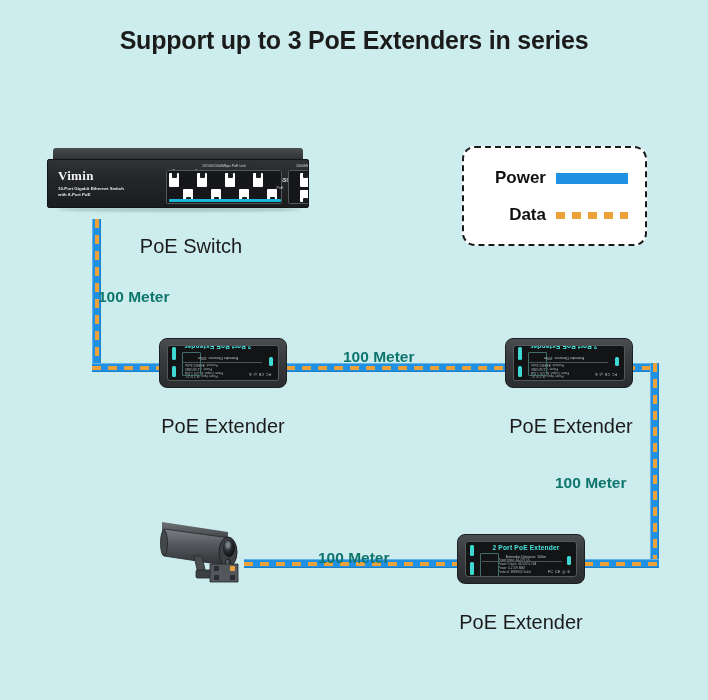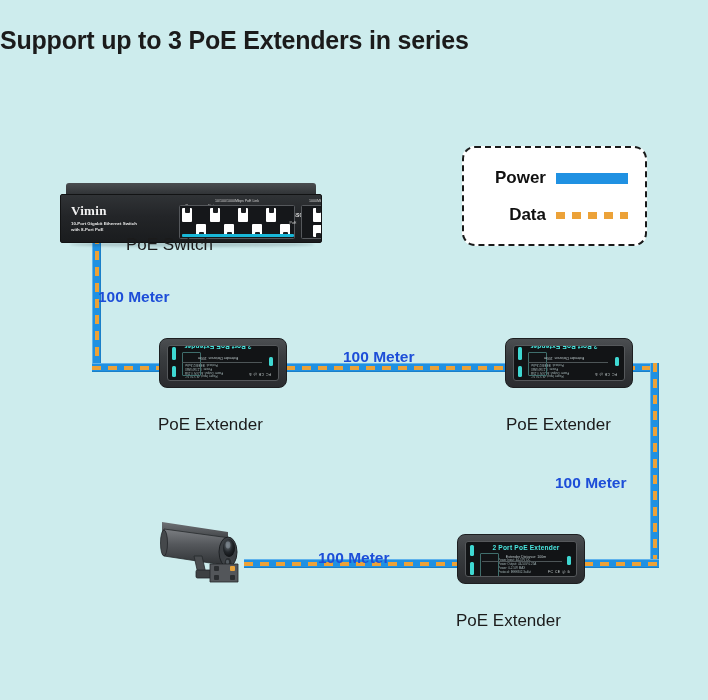--- a/index.html
+++ b/index.html
@@ -18,20 +18,21 @@
     width: 708px;
     height: 700px;
   }
 
   
   .title {
     position: absolute;
     left: 0;
     top: 26px;
     width: 708px;
+    text-align: center;
     font-size: 25px;
     font-weight: bold;
     color: #1b1b1b;
     letter-spacing: -0.2px;
   }
 
   
   .cable-h {
     position: absolute;
     height: 9px;
@@ -69,29 +70,29 @@
       #eca238 0px, #eca238 9px,
       rgba(0,0,0,0) 9px, rgba(0,0,0,0) 16px
     );
   }
 
   
   .meter-label {
     position: absolute;
     font-size: 15.5px;
     font-weight: bold;
-    color: #1d4ed8;
+    color: #0f766e;
     white-space: nowrap;
   }
   .device-label {
     position: absolute;
-    font-size: 17px;
+    font-size: 20px;
     color: #1b1b1b;
     white-space: nowrap;
-    text-align: left;
+    text-align: center;
   }
 
   
   .legend {
     position: absolute;
     left: 462px;
     top: 146px;
     width: 185px;
     height: 100px;
     background: #ffffff;
@@ -128,25 +129,24 @@
     background-image: repeating-linear-gradient(
       to right,
       #eca238 0px, #eca238 9px,
       rgba(0,0,0,0) 9px, rgba(0,0,0,0) 16px
     );
   }
 
   
   .switch {
     position: absolute;
-    left: 60px;
+    left: 47px;
     top: 148px;
     width: 262px;
     height: 72px;
-    margin-top: 35px;
   }
   .switch-top {
     position: absolute;
     left: 6px; top: 0;
     width: 250px; height: 13px;
     background: linear-gradient(to bottom, #4a4d50, #2c2f32);
     border-radius: 3px 3px 0 0;
   }
   .switch-body {
     position: absolute;

